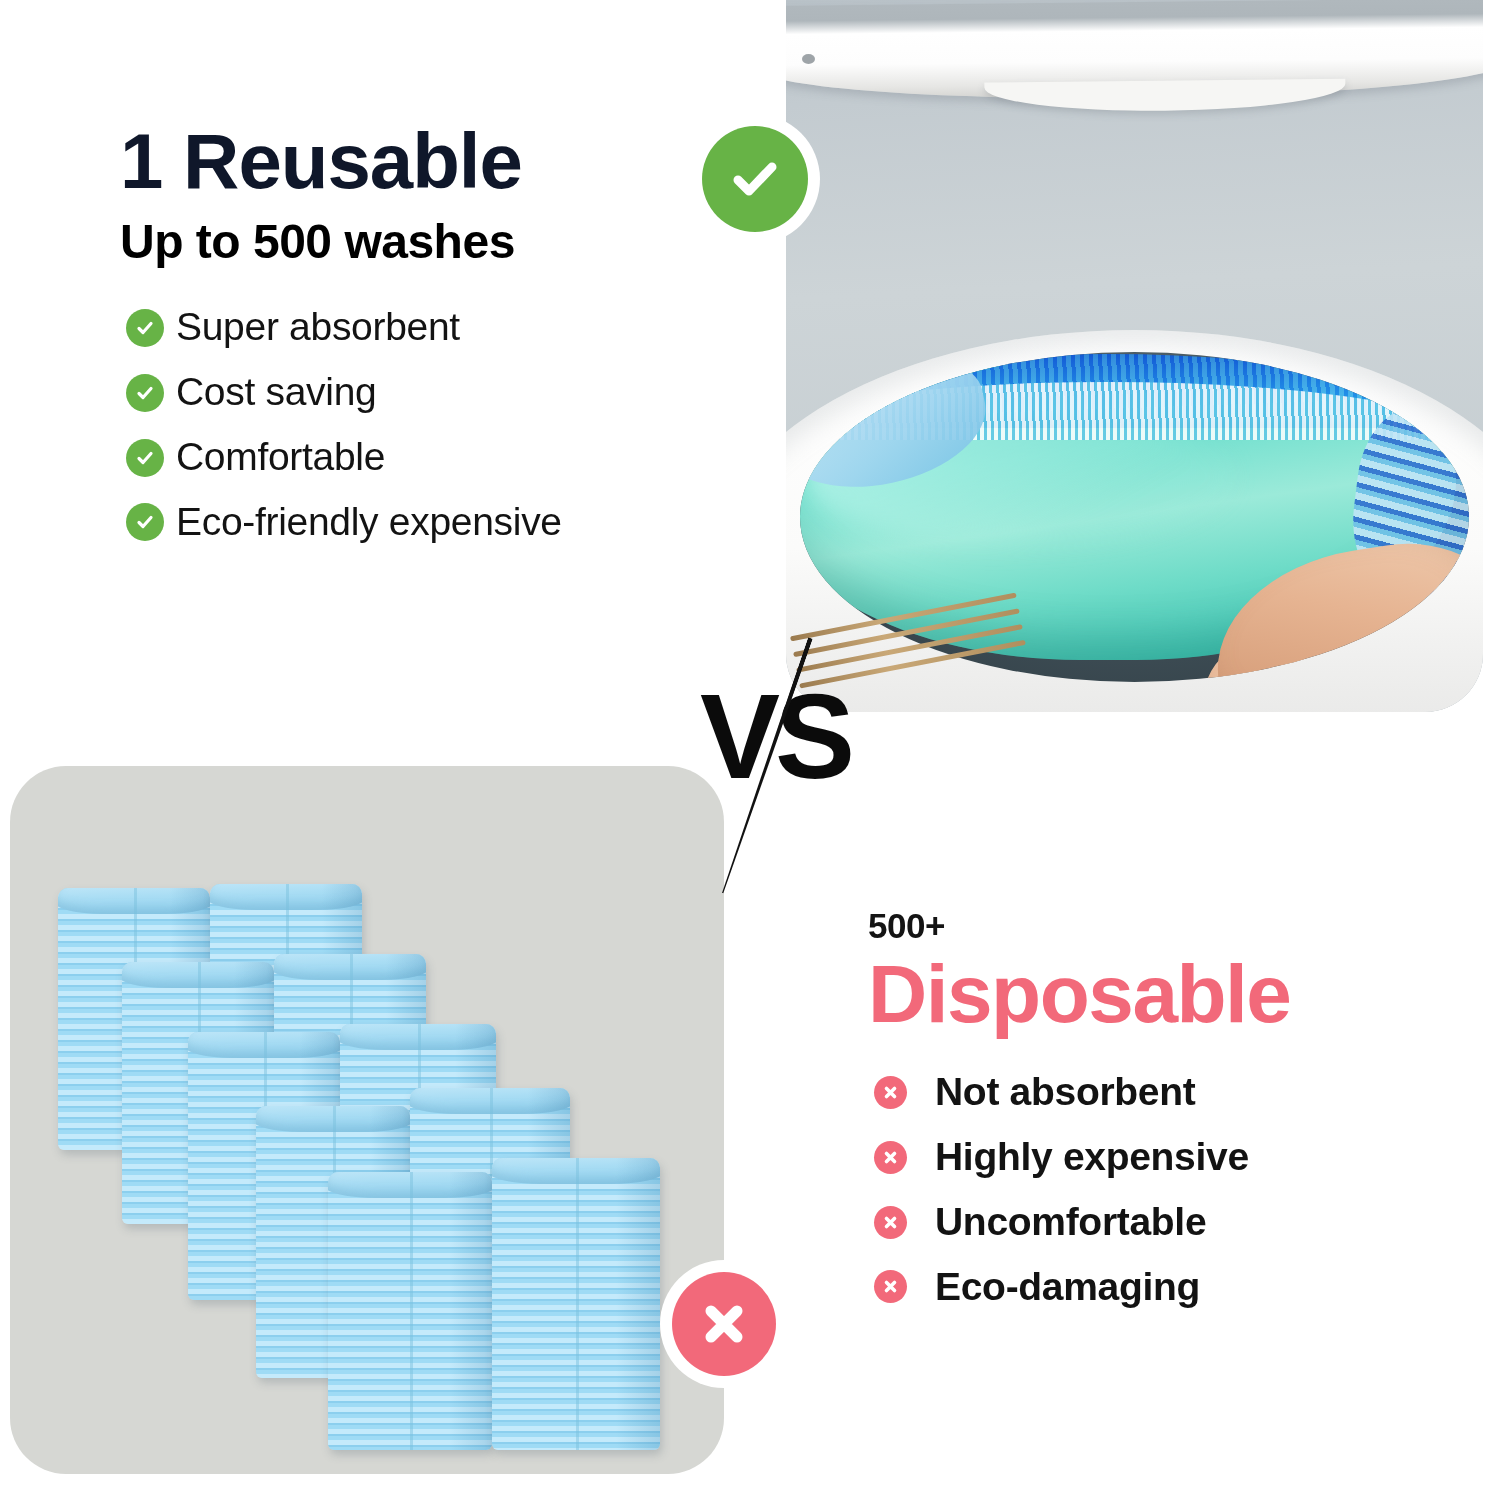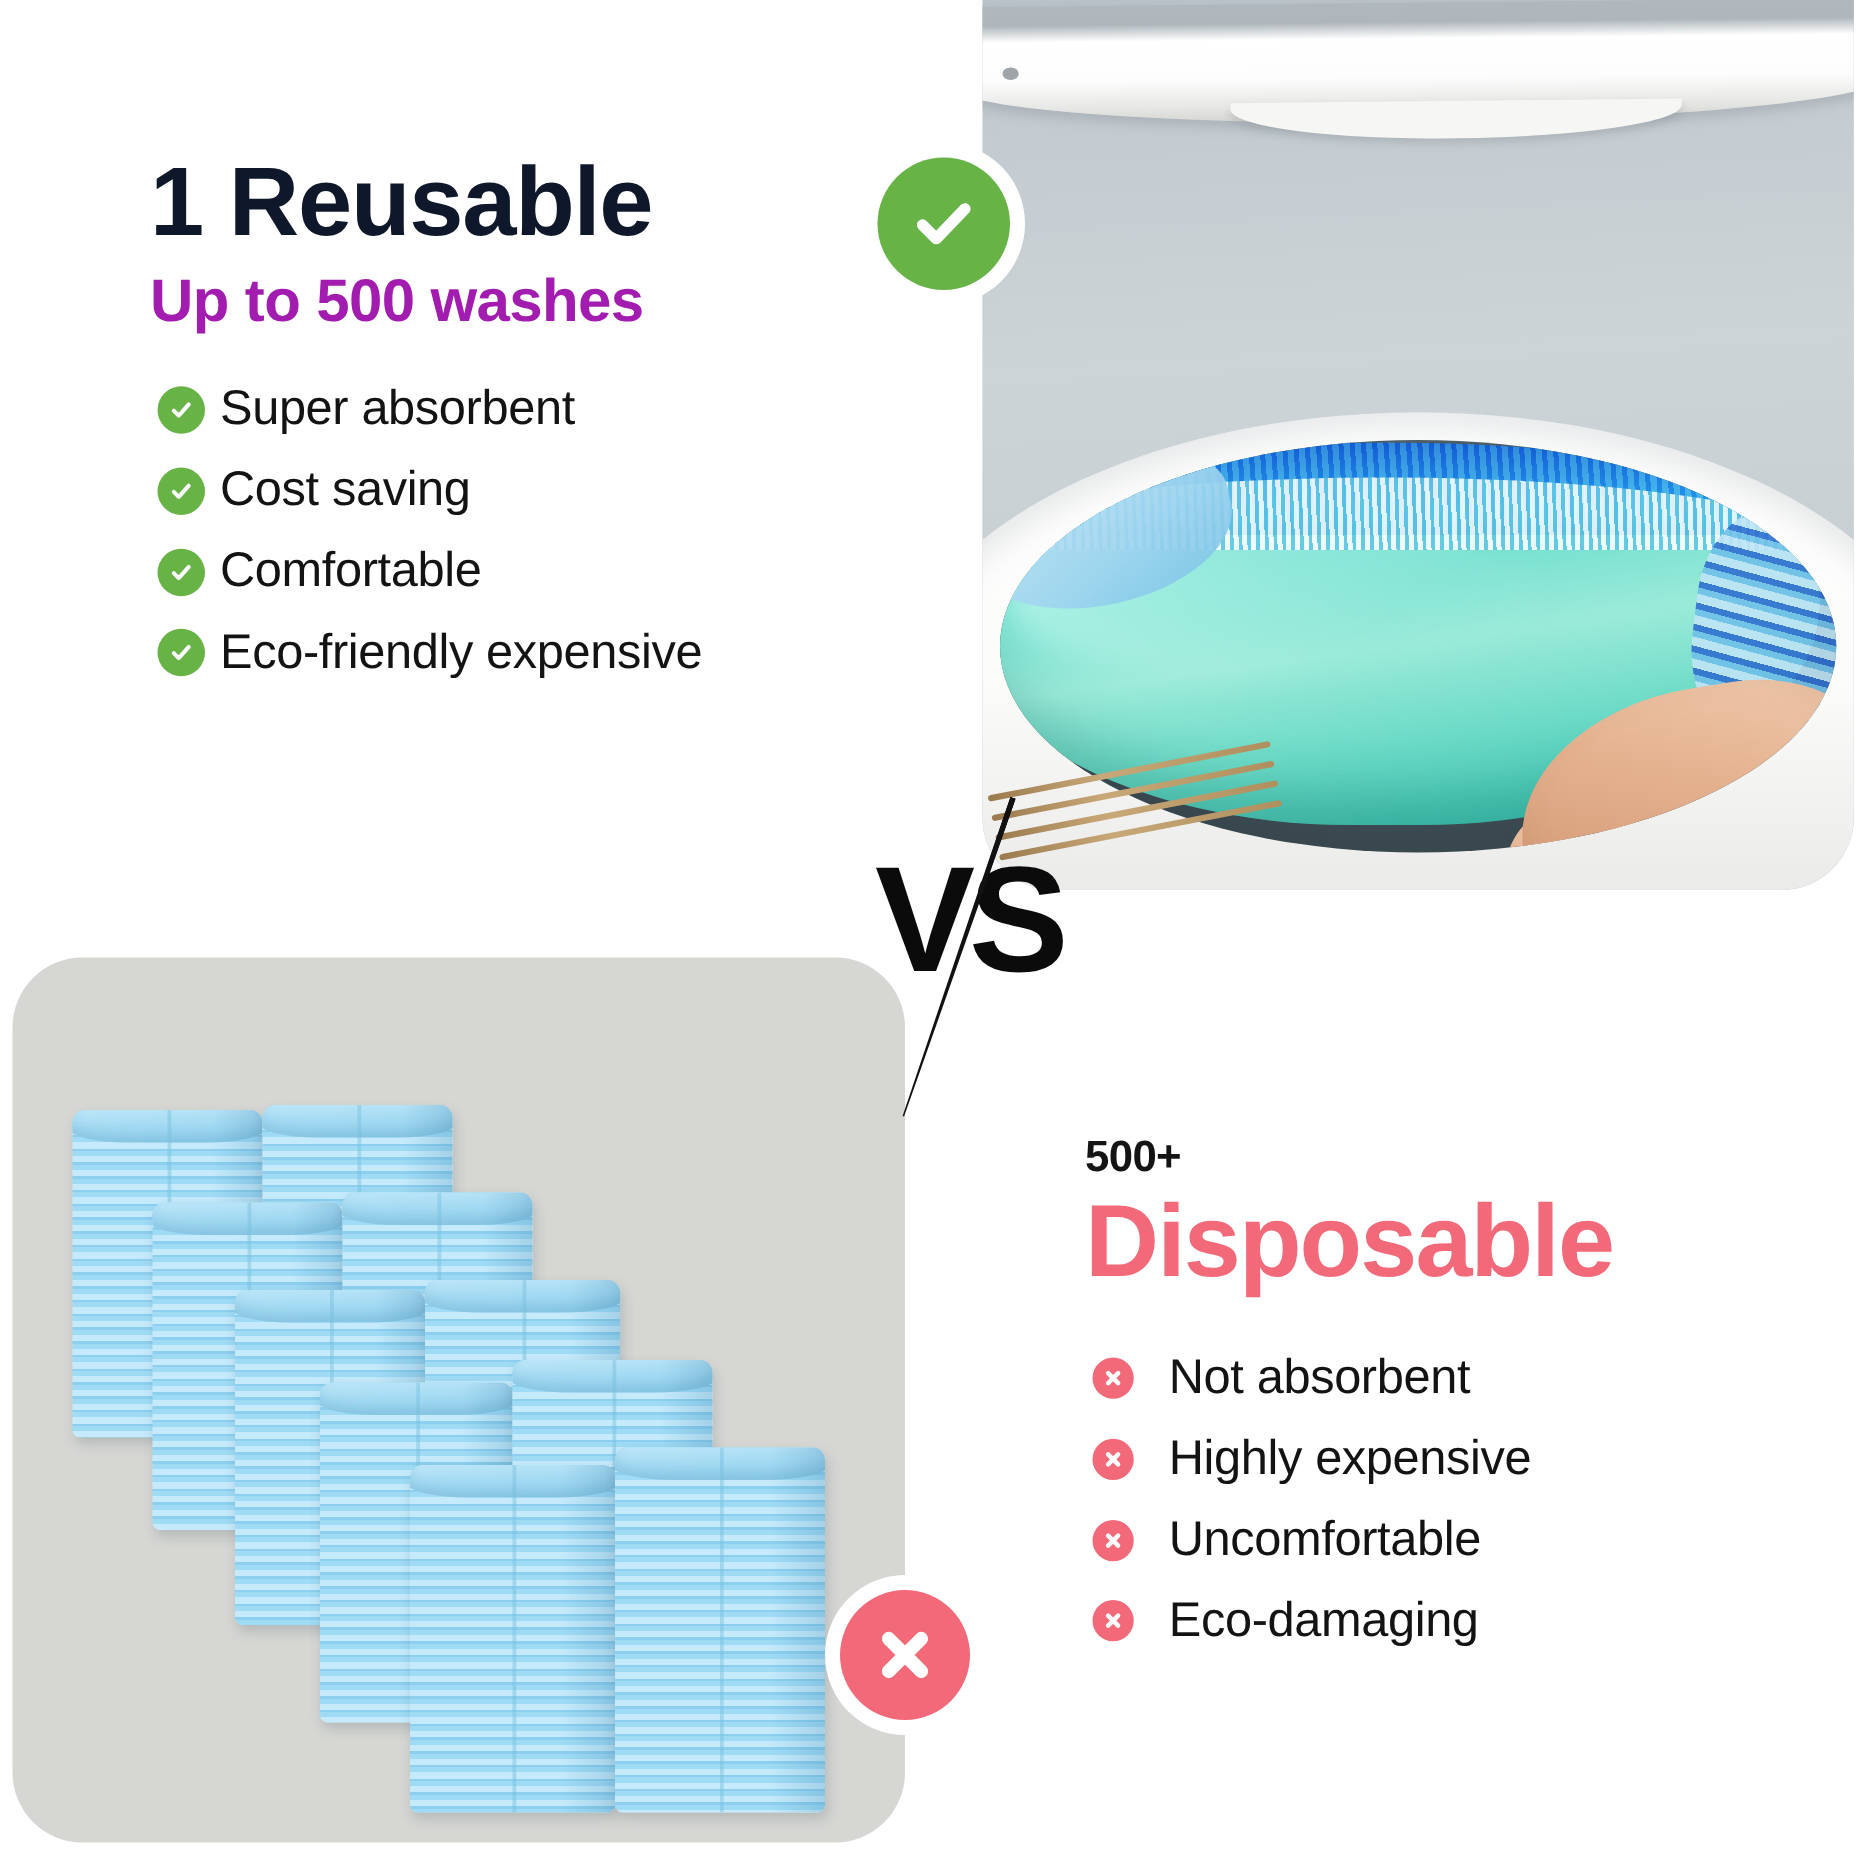--- a/index.html
+++ b/index.html
@@ -336,21 +336,21 @@
     font-size: 78px;
     font-weight: 700;
     color: #0f172a;
     letter-spacing: -1px;
     line-height: 1.02;
     margin: 0;
   }
   .subtitle-dark {
     font-size: 48px;
     font-weight: 700;
-    color: #a21caf;
+    color: #000000;
     letter-spacing: -0.5px;
     line-height: 1.1;
     margin: 14px 0 0 0;
   }
   .bullets {
     list-style: none;
     margin: 38px 0 0 0;
     padding: 0;
   }
   .bullets li {
@@ -393,21 +393,21 @@
     margin: 0;
   }
   .title-coral {
     font-size: 82px;
     font-weight: 700;
     color: #f2697a;
     letter-spacing: -1.5px;
     line-height: 1.05;
     margin: 6px 0 0 0;
   }
-  .col-right .bullets { margin-top: 44px; }
+  .col-right .bullets { margin-top: 34px; font-weight: bold; }
   .col-right .bullets li { margin-bottom: 22px; gap: 28px; }
   .col-right .dot { width: 33px; height: 33px; }
 </style>
 </head>
 <body>
 
 <div class="stage">
 
   <div class="photo-wash">
     <div class="wash-wall"></div>

